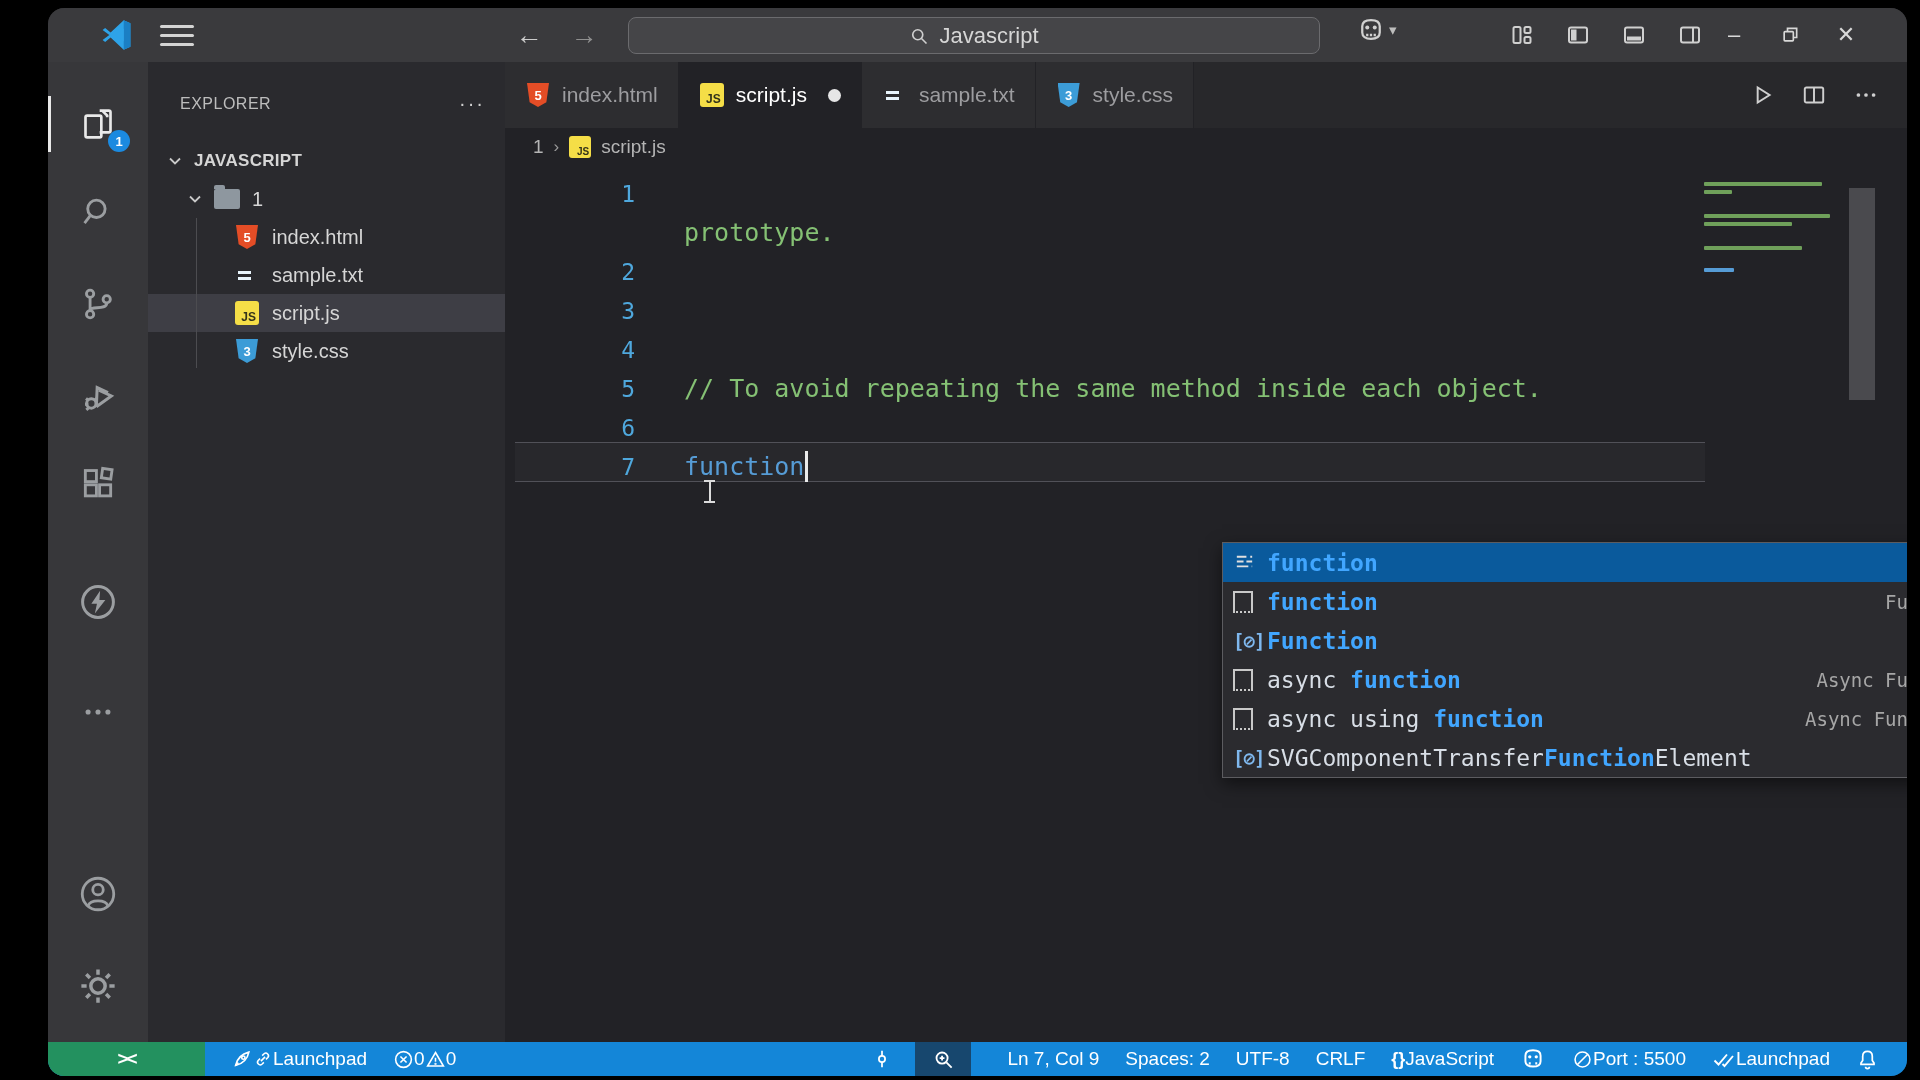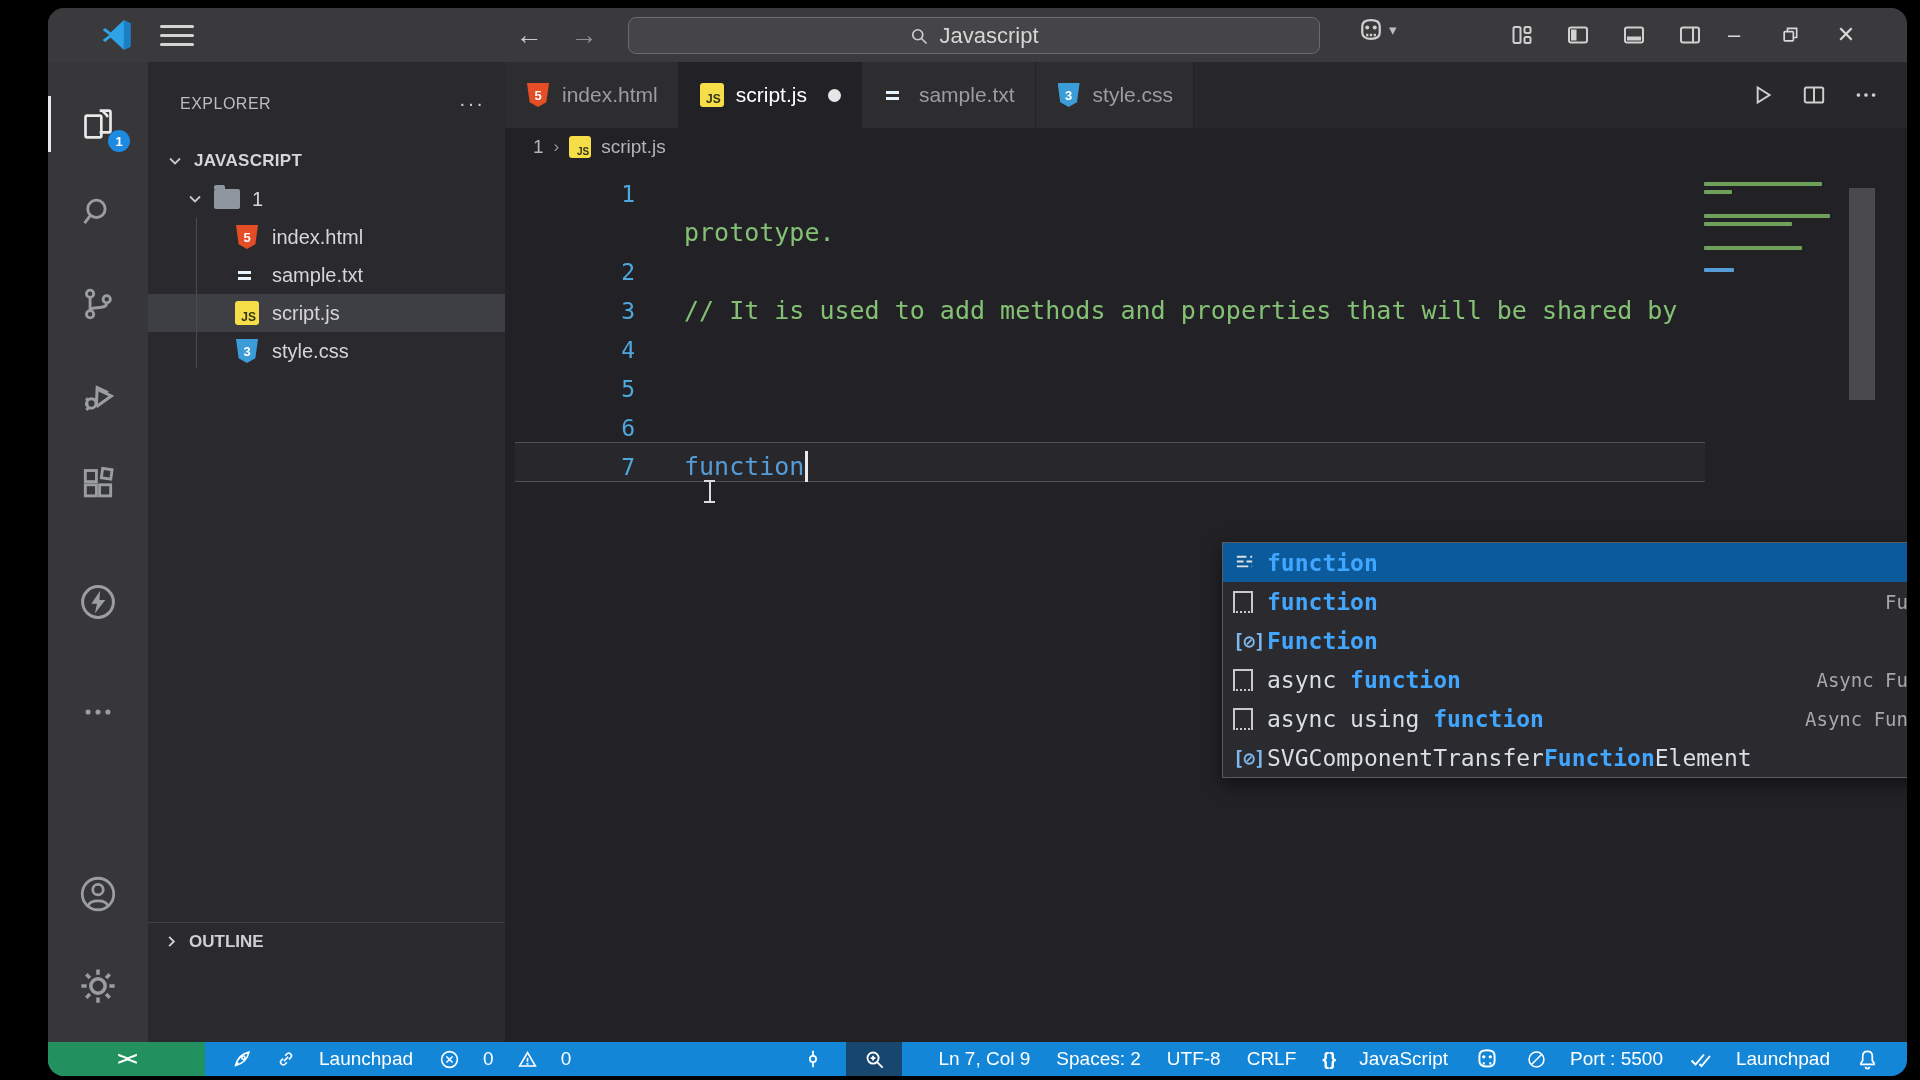--- a/index.html
+++ b/index.html
@@ -128,21 +128,21 @@
   .sg-kind.class { color:#7fb8ee; font-size:19px; font-weight:bold; letter-spacing:-1px; }
   .sg-match { color:#41a6ff; font-weight:bold; }
   .sg-detail { margin-left:auto; color:#a6a6a6; font-size:19px; }
   .kw-box { width:20px; height:22px; border:2px solid #c9c9c9; border-bottom:2px dotted #c9c9c9; }
 
   
   .statusbar { position:absolute; left:0; bottom:0; width:100%; height:34px; background:#1486d8;
                color:#ffffff; font-size:19px; display:flex; align-items:center; }
   .remote { width:157px; height:34px; background:#23915f; display:flex; align-items:center;
             justify-content:center; font-weight:bold; font-size:19px; letter-spacing:-2px; flex:none; }
-  .sb-item { display:flex; align-items:center; gap:23px; margin-left:26px; white-space:nowrap; }
+  .sb-item { display:flex; align-items:center; gap:0; margin-left:26px; white-space:nowrap; }
   .sb-spacer { flex:1; }
   .zoomblock { width:56px; height:34px; background:#17476e; display:flex; align-items:center;
                justify-content:center; margin-left:22px; }
   .sb-right { display:flex; align-items:center; margin-right:10px; }
   .braces { font-weight:bold; font-size:18px; }
   svg { display:block; }
 </style>
 </head>
 <body>
 
@@ -324,26 +324,20 @@
         <span>script.js</span>
       </div>
       <div class="tree-row file-row">
         <span class="ficon">
               <span class="shield css">3</span>
             </span>
         <span>style.css</span>
       </div>
     </div>
     <div class="guide"></div>
-    <div class="sb-section" style="bottom:82px">
-      <svg width="15" height="15" viewBox="0 0 16 16" fill="none" stroke="currentColor" stroke-width="2">
-            <path d="M5.5 3l5 5-5 5"></path>
-          </svg>
-      <span>OUTLINE</span>
-    </div>
   </div>
 
   <div class="editor">
     <div class="tabbar">
       <div class="tab">
         <span class="ficon">
               <span class="shield html">5</span>
             </span>
         <span>index.html</span>
       </div>
@@ -392,23 +386,23 @@
       <span class="bc-js">JS</span>
       <span>script.js</span>
     </div>
 
     <div class="curline"></div>
 
     <div class="code">
       <div class="code-row"><span class="lnum">1</span></div>
       <div class="code-row"><span class="lnum"></span><span class="ltext">prototype.</span></div>
       <div class="code-row"><span class="lnum">2</span><span class="ltext"></span></div>
-      <div class="code-row"><span class="lnum">3</span><span class="ltext">// It is used to add methods and properties that will be shared by</span></div>
+      <div class="code-row"><span class="lnum">3</span></div>
       <div class="code-row"><span class="lnum">4</span><span class="ltext"></span></div>
-      <div class="code-row"><span class="lnum">5</span></div>
+      <div class="code-row"><span class="lnum">5</span><span class="ltext">// To avoid repeating the same method inside each object.</span></div>
       <div class="code-row"><span class="lnum">6</span><span class="ltext"></span></div>
       <div class="code-row"><span class="lnum">7</span><span class="ltext kw">function</span><span class="caret"></span></div>
     </div>
 
     <div class="ibeam"></div>
 
     <div class="minimap">
       <div class="mm-bar" style="left:4px; top:54px;  width:118px"></div>
       <div class="mm-bar" style="left:4px; top:62px;  width:28px"></div>
       <div class="mm-bar" style="left:4px; top:86px;  width:126px"></div>

